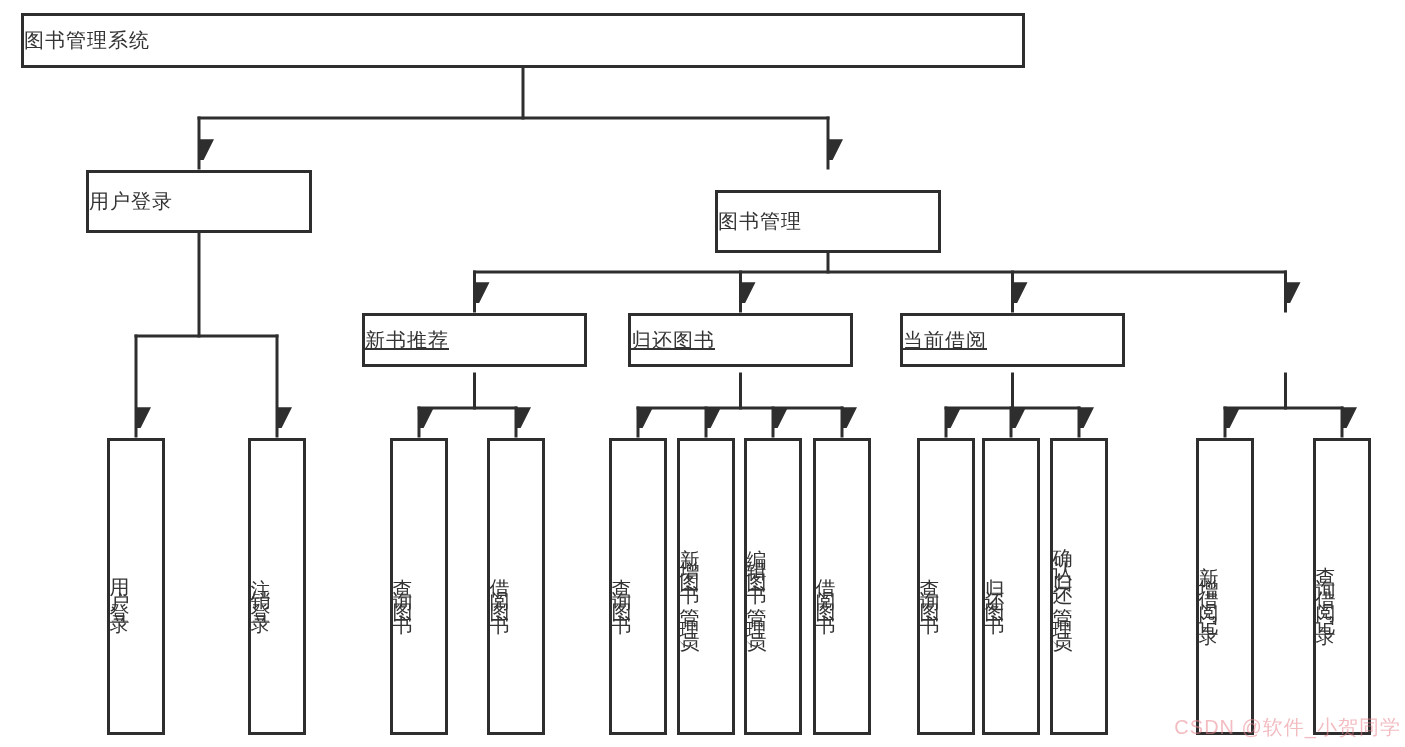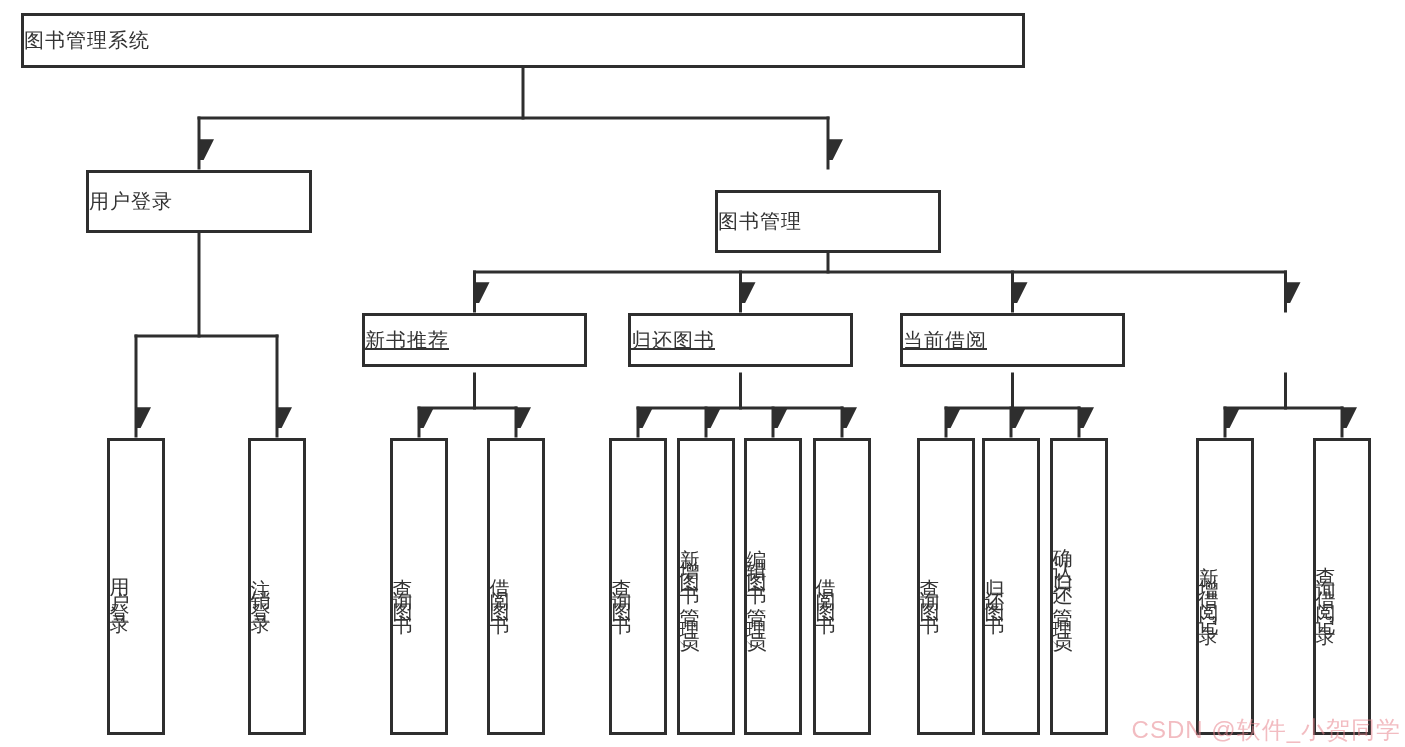--- a/index.html
+++ b/index.html
@@ -42,21 +42,21 @@
     writing-mode: vertical-rl;
     text-orientation: mixed;
     letter-spacing: 12px;
     font-size: 20px;
     line-height: 1;
   }
   .watermark {
     position: absolute;
     right: 4px;
     top: 714px;
-    font-size: 24px;
+    font-size: 20px;
     letter-spacing: 1px;
     color: #e8868f;
     opacity: 0.55;
     z-index: 5;
     white-space: nowrap;
   }
 </style>
 </head>
 <body>
 

